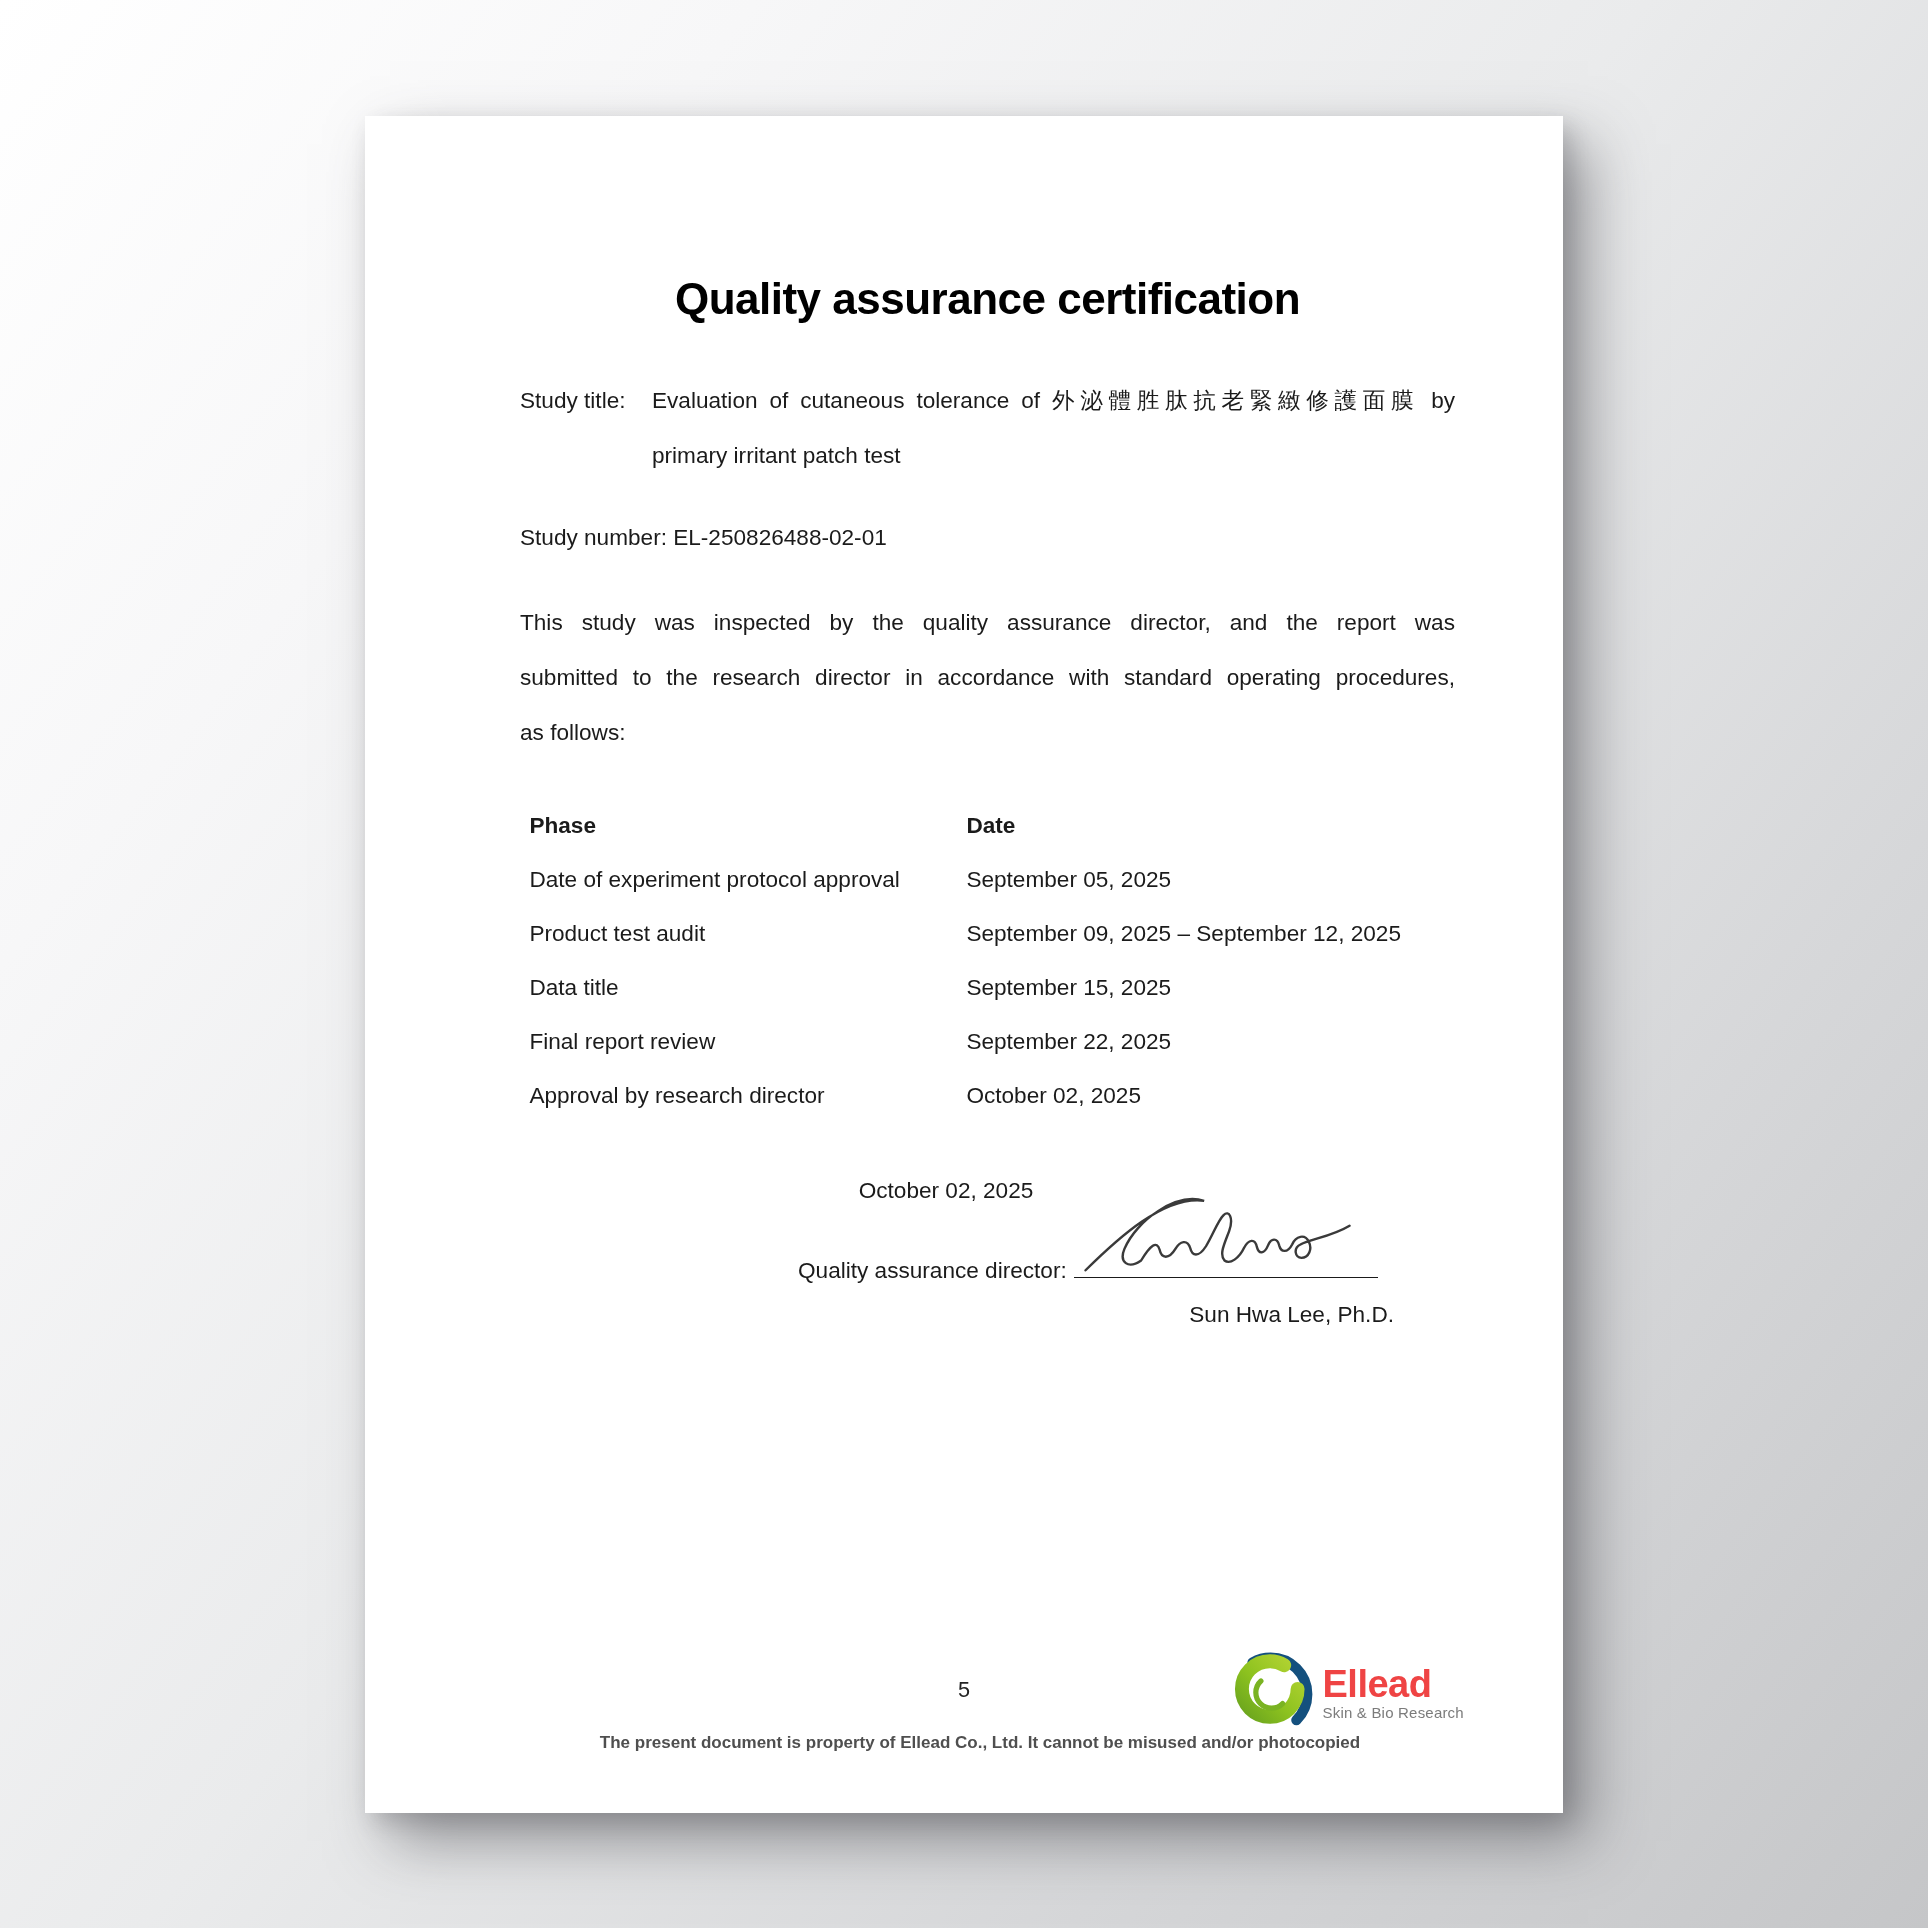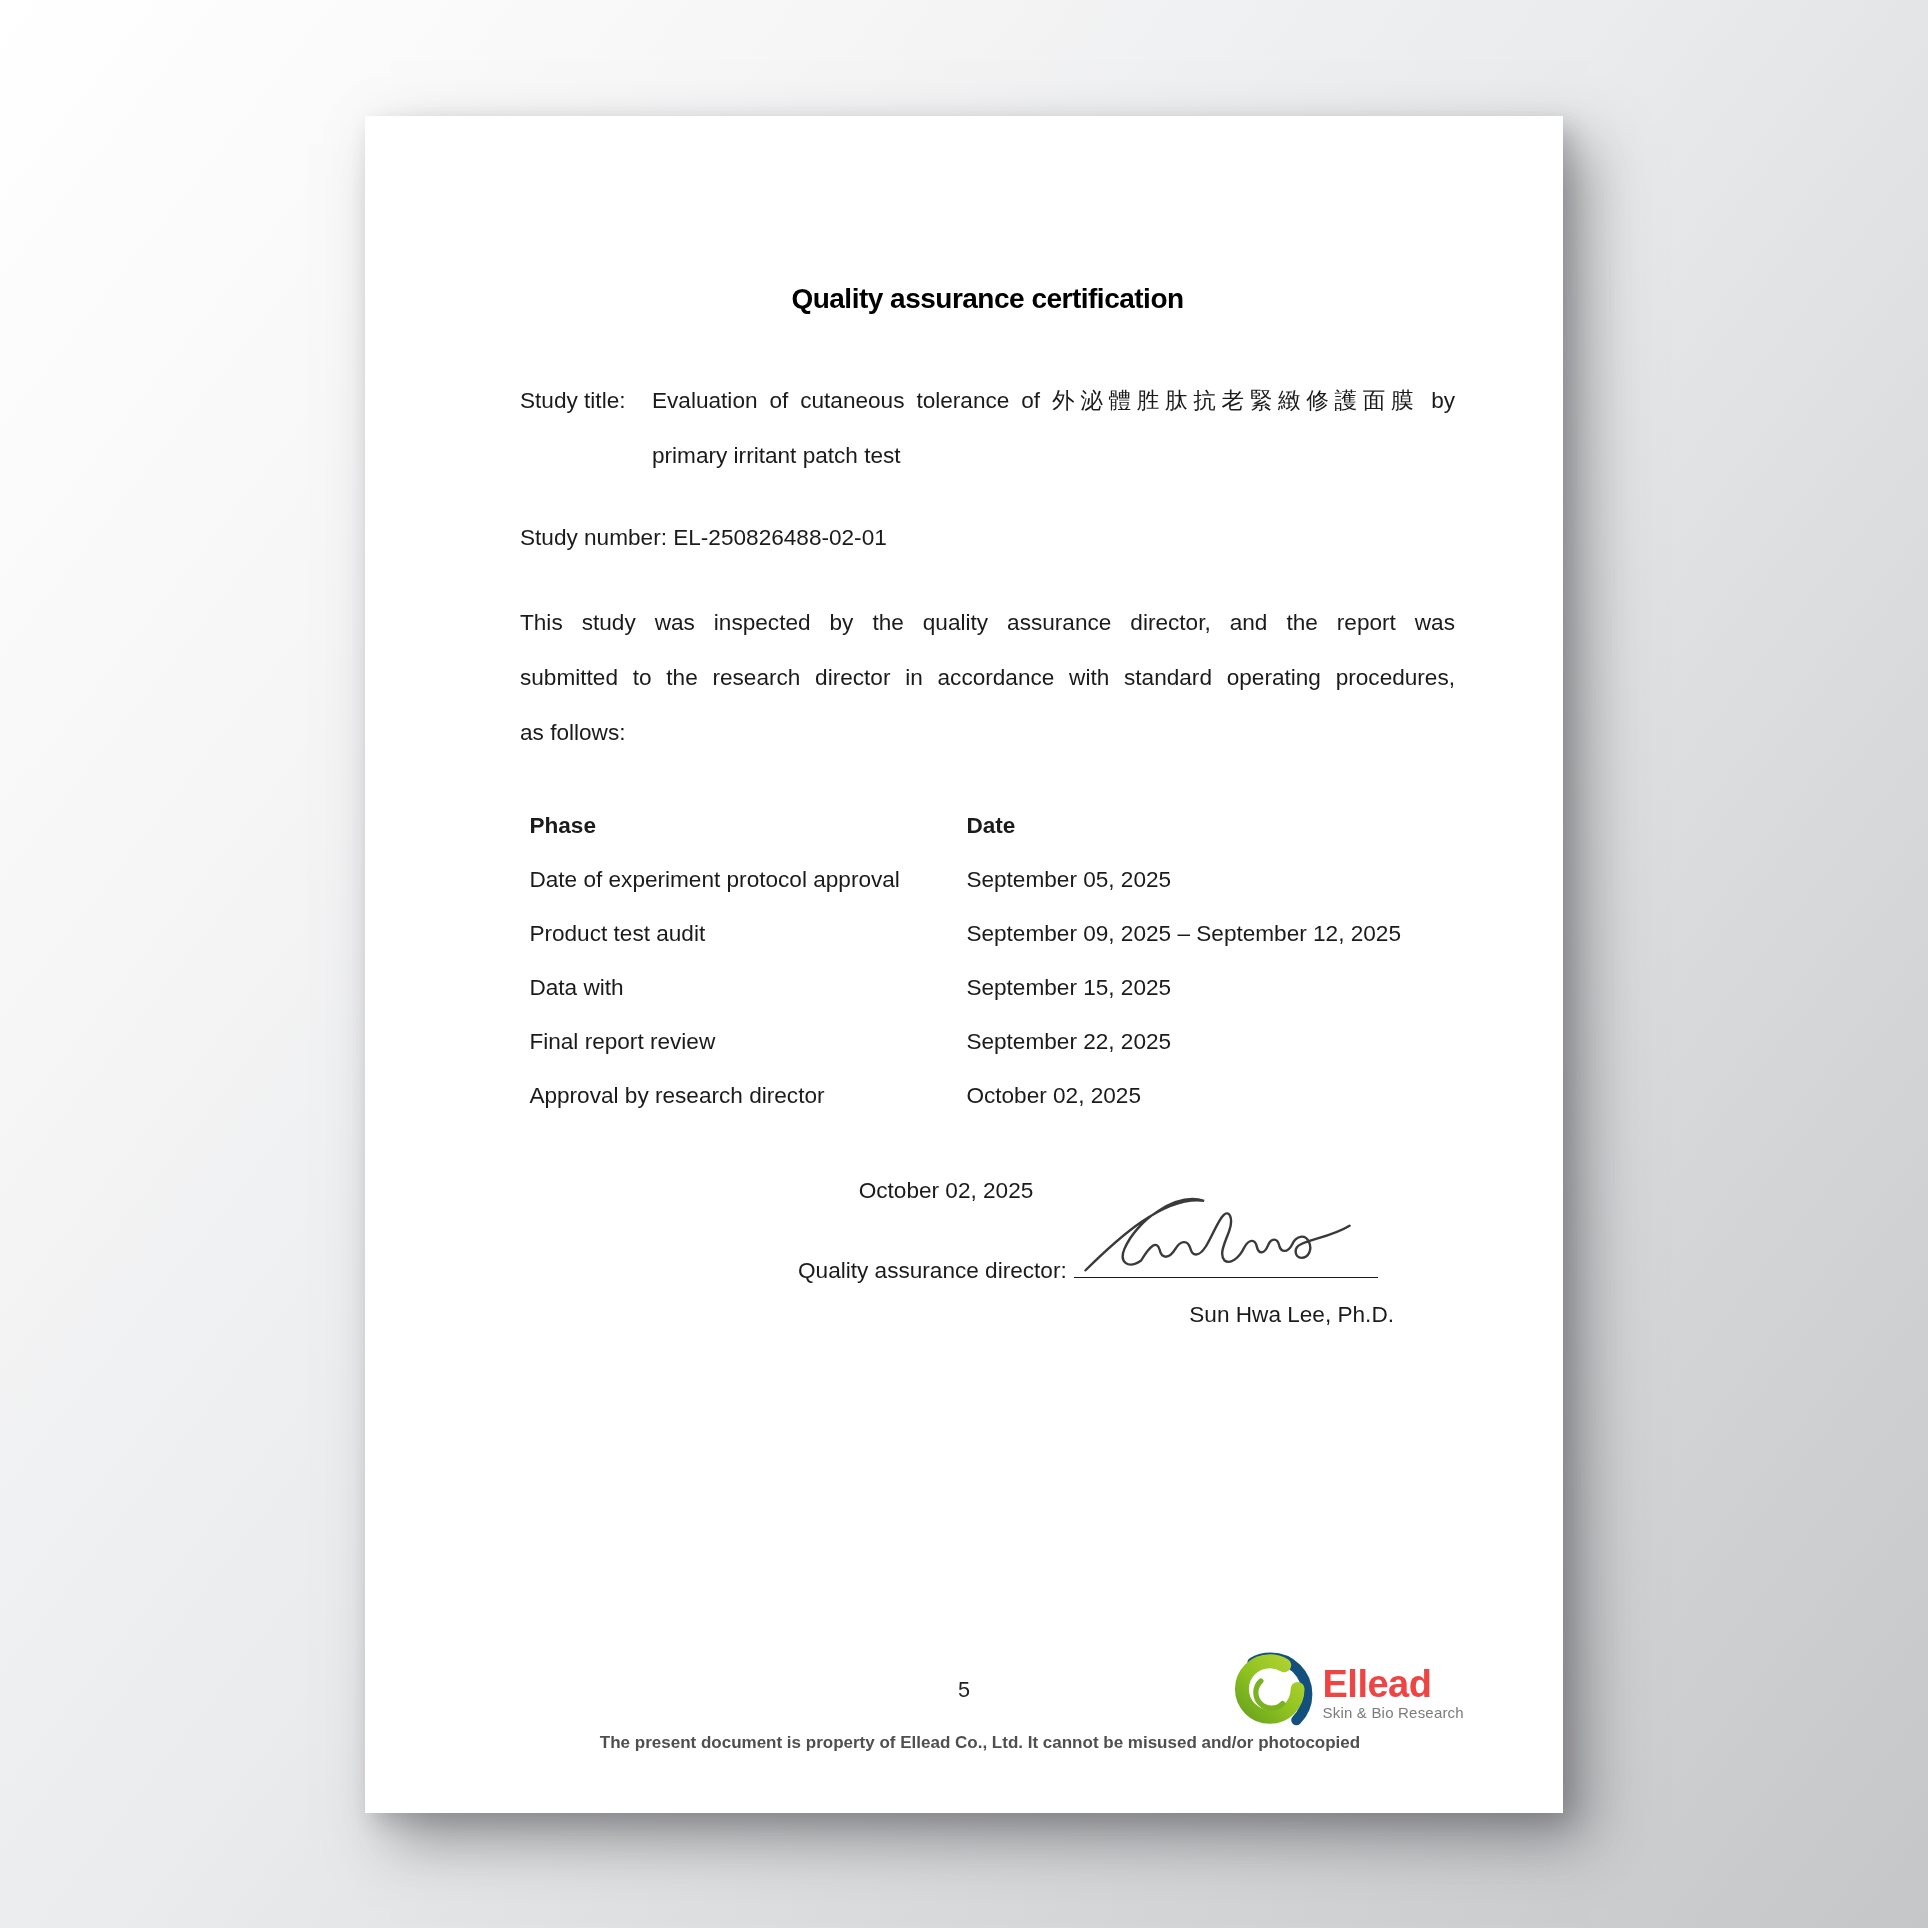--- a/index.html
+++ b/index.html
@@ -26,21 +26,21 @@
     box-shadow: 24.5px 28px 56px rgba(70,70,75,0.50), 7.5px 9.4px 21px rgba(70,70,75,0.22);
     box-sizing: border-box;
     padding: 0 108px 0 155px;
     color: #1b1b1b;
     font-size: 22.6px;
   }
   .title {
     margin: 158px 0 0 0;
     padding: 0;
     line-height: 49px;
-    font-size: 28px;
+    font-size: 44px;
     font-weight: bold;
     letter-spacing: -0.5px;
     text-align: center;
     color: #000000;
   }
   .line, .jline {
     line-height: 55px;
     white-space: normal;
   }
   .jline {
@@ -185,21 +185,21 @@
       </div>
       <div class="trow">
         <div class="cell phase">Date of experiment protocol approval</div>
         <div class="cell date">September 05, 2025</div>
       </div>
       <div class="trow">
         <div class="cell phase">Product test audit</div>
         <div class="cell date">September 09, 2025 – September 12, 2025</div>
       </div>
       <div class="trow">
-        <div class="cell phase">Data with</div>
+        <div class="cell phase">Data title</div>
         <div class="cell date">September 15, 2025</div>
       </div>
       <div class="trow">
         <div class="cell phase">Final report review</div>
         <div class="cell date">September 22, 2025</div>
       </div>
       <div class="trow">
         <div class="cell phase">Approval by research director</div>
         <div class="cell date">October 02, 2025</div>
       </div>

